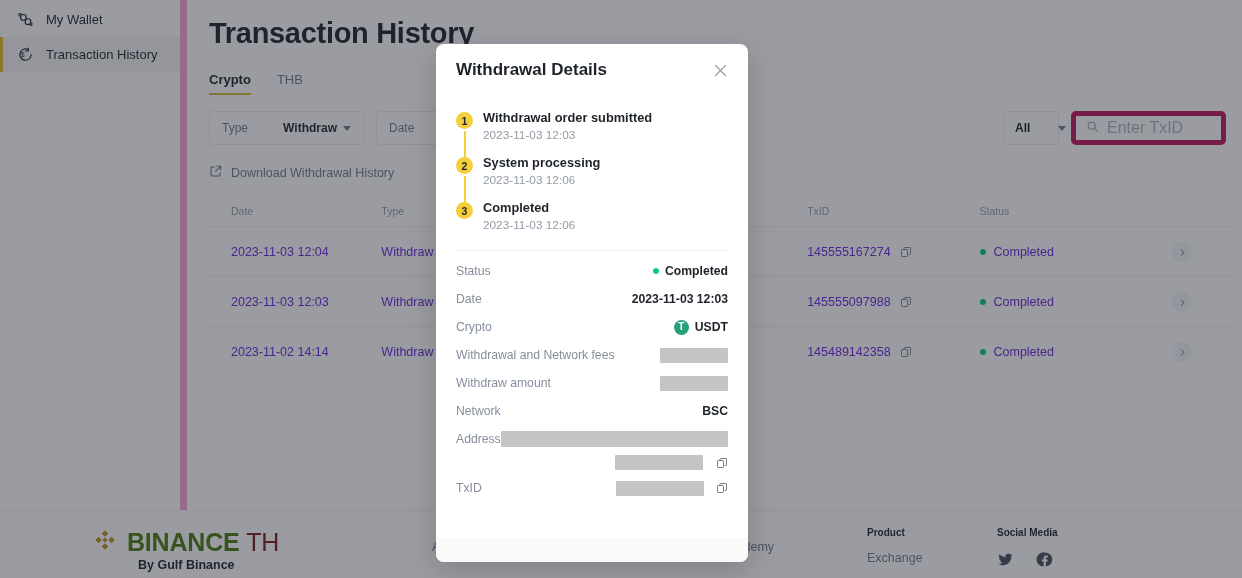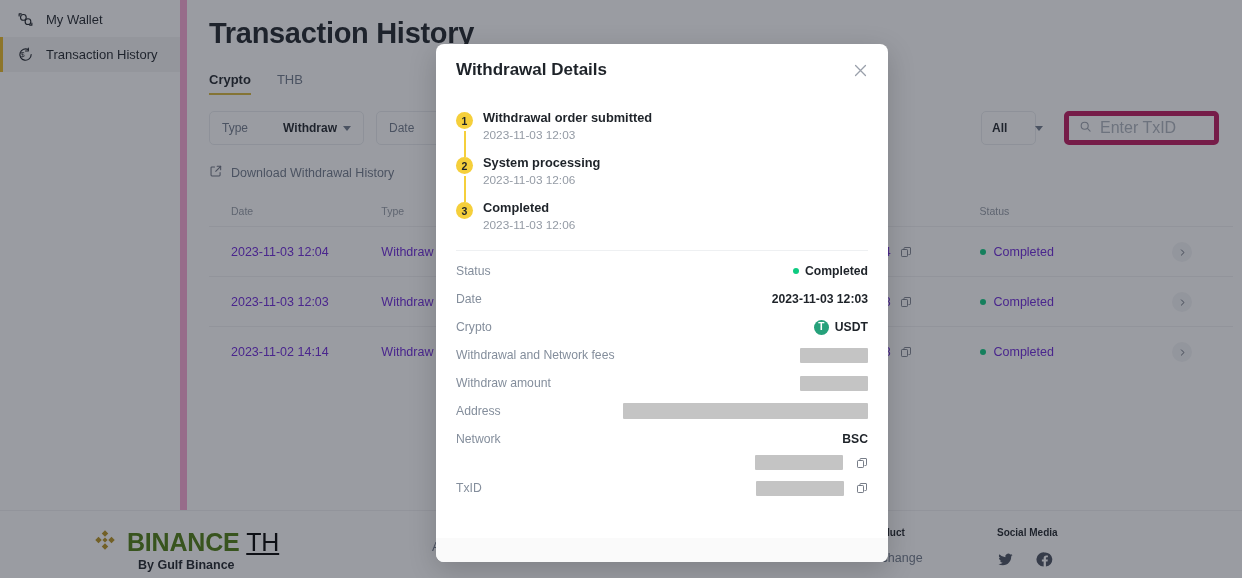--- a/index.html
+++ b/index.html
@@ -59,21 +59,21 @@
   .caret { width: 0; height: 0; border-left: 4px solid transparent; border-right: 4px solid transparent; border-top: 5px solid #707a8a; }
   .sel.type { width: 155px; justify-content: space-between; margin-left:0; }
   .sel.type .grp { display:flex; align-items:center; gap:6px; }
   .sel.date { width: 150px; margin-left: 12px; }
   .sel.all { width: 55px; justify-content: space-between; padding: 0 10px; }
   .search-box {
     height: 34px; width: 155px; border: 5px solid #be185d; border-radius: 5px;
     display: flex; align-items: center; gap: 8px; padding: 0 10px;
     font-size: 16px; color: #aeb4bd; background: #fff;
   }
-  .right-filters { position: absolute; right: 23px; top: 0; display: flex; align-items: flex-end; gap: 28px; }
+  .right-filters { position: absolute; right: 16px; top: 0; display: flex; align-items: flex-end; gap: 12px; }
 
   .dl-link { display: flex; align-items: center; gap: 8px; margin-top: 19px; font-size: 12.5px; color: #707a8a; }
 
   table.txn { width: calc(100% - 9px); border-collapse: collapse; margin-top: 18px; table-layout: fixed; }
   table.txn th {
     text-align: left; font-size: 10.5px; font-weight: normal; color: #949ba5;
     padding: 6px 0 9px 0;
   }
   table.txn td {
     font-size: 12.5px; color: #6d28d9; padding: 15px 0 14px 0;
@@ -97,34 +97,34 @@
   
   .footer {
     position: absolute; left: 0; right: 0; bottom: 0; height: 68px;
     background: #fff; border-top: 1px solid #f0f1f3;
     display: flex; padding: 16px 0 0 92px; gap: 0;
   }
   .logo-block { width: 340px; }
   .logo-row { display: flex; align-items: center; gap: 9px; }
   .logo-text { font-size: 25px; font-weight: bold; letter-spacing: -0.2px; }
   .logo-text .b { color: #4d7c0f; }
-  .logo-text .th { color: #000000; font-weight: normal; text-decoration: underline; }
+  .logo-text .th { color: #7f1d1d; font-weight: normal; }
   .logo-sub { font-size: 12.5px; font-weight: bold; color: #1e2329; margin-left: 46px; margin-top: 1px; }
   .fcol { width: 145px; }
   .fcol.p { width: 130px; }
   .fcol h4 { font-size: 10px; color: #1e2329; margin-bottom: 13px; font-weight: bold; }
   .fcol a { display: block; font-size: 12.5px; color: #707a8a; text-decoration: none; margin-bottom: 8px; }
   .socials { display: flex; gap: 22px; align-items: center; color: #4a5160; }
 
   
   .overlay { position: absolute; inset: 0; background: rgba(32,36,48,0.45); }
 
   .modal {
     position: absolute; left: 436px; top: 44px;
-    width: 452px; height: 518px;
+    width: 312px; height: 518px;
     background: #ffffff; border-radius: 8px;
     box-shadow: 0 8px 28px rgba(0,0,0,0.18);
     overflow: hidden;
   }
   .modal-head {
     height: 52px; display: flex; align-items: center; justify-content: space-between;
     padding: 0 19px 0 20px;
   }
   .modal-title { font-size: 17px; font-weight: bold; color: #1e2329; }
   .close-x { color: #9aa0ab; display: flex; }
@@ -456,27 +456,27 @@
         <span class="k">Withdrawal and Network fees</span>
         <span class="redact fees"></span>
       </div>
 
       <div class="kv">
         <span class="k">Withdraw amount</span>
         <span class="redact amount"></span>
       </div>
 
       <div class="kv">
+        <span class="k">Network</span>
+        <span class="v">BSC</span>
+      </div>
+
+      <div class="kv">
         <span class="k">Address</span>
         <span class="redact addr1"></span>
-      </div>
-
-      <div class="kv">
-        <span class="k">Network</span>
-        <span class="v">BSC</span>
       </div>
       <div class="addr-row2">
         <span class="redact addr2"></span>
         <span class="copy-ico">
           <svg width="12" height="12" viewBox="0 0 24 24" fill="none" stroke="#5e6673" stroke-width="1.7">
             <rect x="3" y="7" width="12" height="14" rx="1.5"></rect>
               <path d="M8 7V4.5A1.5 1.5 0 0 1 9.5 3H20a1 1 0 0 1 1 1v11.5A1.5 1.5 0 0 1 19.5 17H17"></path>
           </svg>
         </span>
       </div>

